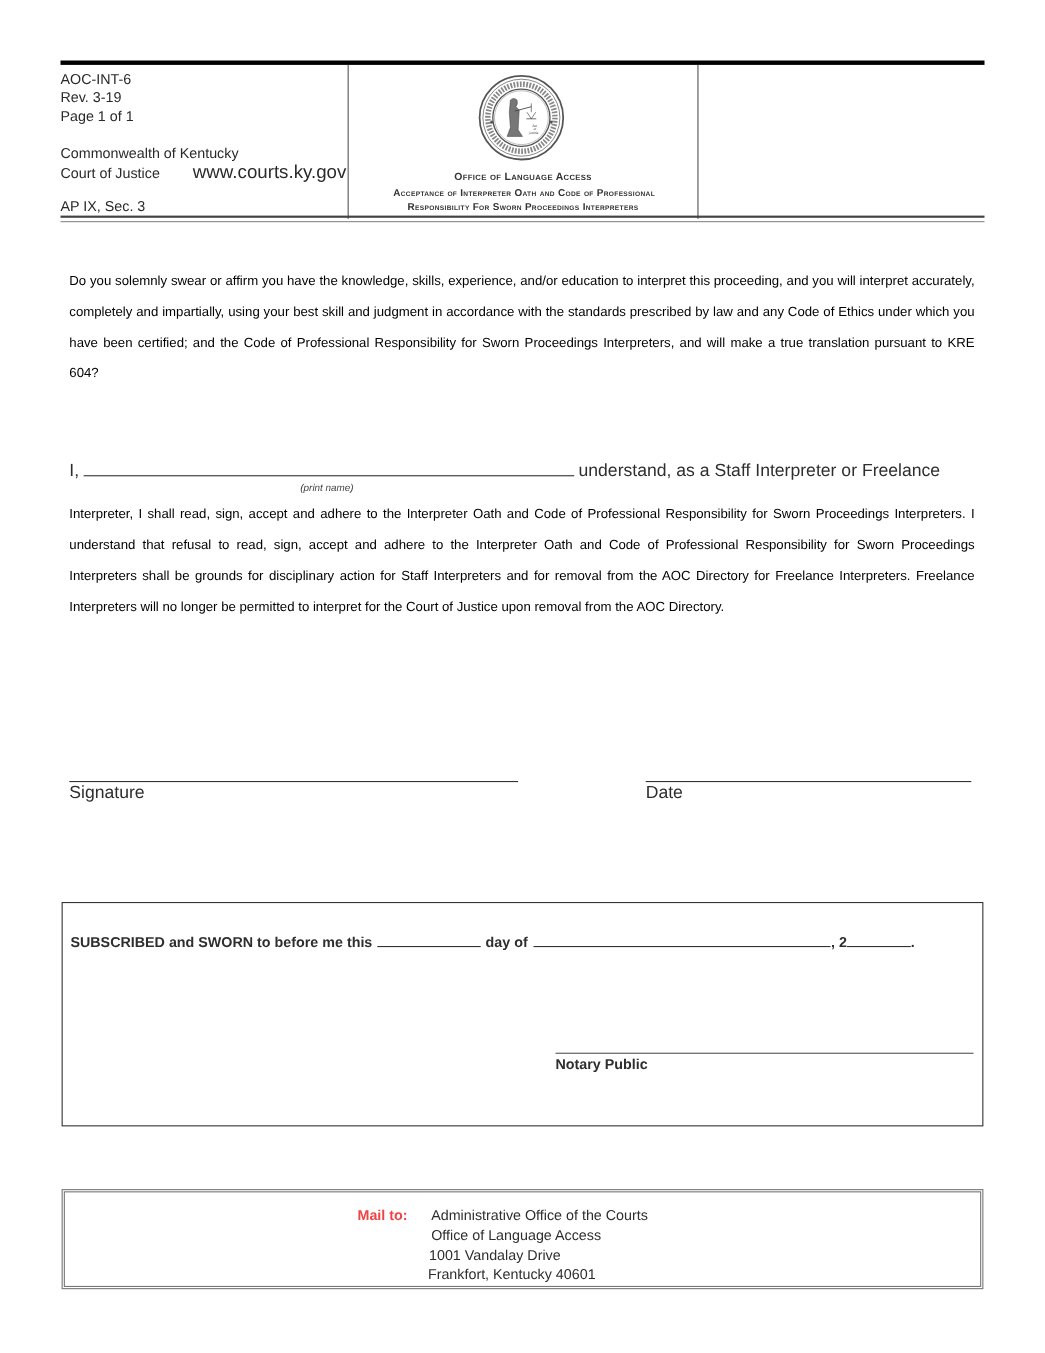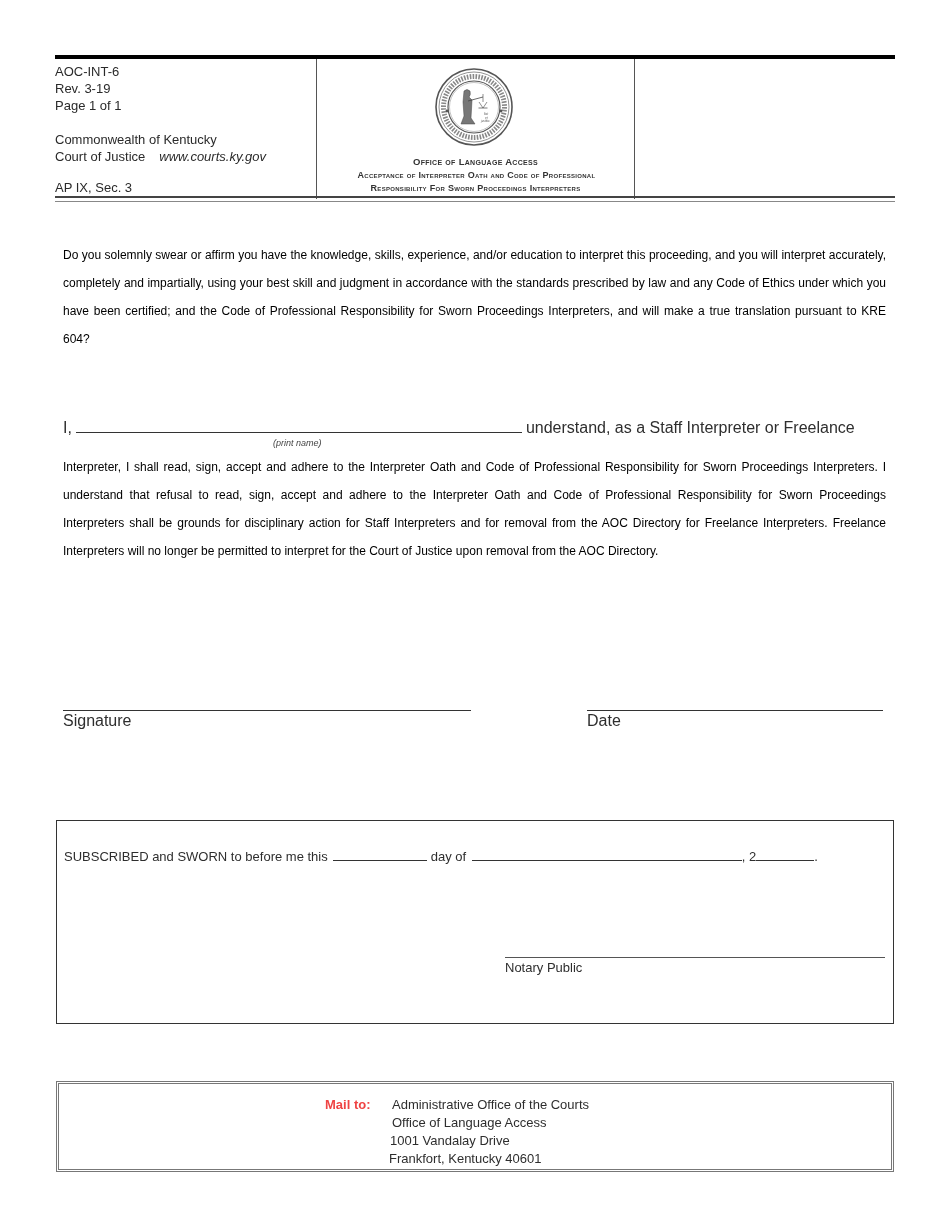--- a/index.html
+++ b/index.html
@@ -14,21 +14,21 @@
     .hdr-left { position: absolute; left: 0; top: 0; width: 261px; height: 140px; }
     .hdr-mid { position: absolute; left: 261px; top: 0; width: 317px; height: 140px;
                border-left: 1px solid #555; border-right: 1px solid #555; }
     .hdr-right { position: absolute; left: 580px; top: 0; width: 260px; height: 140px; }
     .hdr-left .line { font-size: 13px; line-height: 16px; color: #2a2a2a; }
     .hdr-left .l1 { position: absolute; top: 5px; left: 0; }
     .hdr-left .l2 { position: absolute; top: 22px; left: 0; }
     .hdr-left .l3 { position: absolute; top: 39px; left: 0; }
     .hdr-left .l4 { position: absolute; top: 73px; left: 0; }
     .hdr-left .l5 { position: absolute; top: 90px; left: 0; white-space: nowrap; }
-    .hdr-left .l5 .url { font-style: italic; margin-left: 14px; font-size: 13px; }
+    .hdr-left .l5 .url { margin-left: 30px; font-size: 17px; }
     .hdr-left .l6 { position: absolute; top: 121px; left: 0; }
 
     .seal { position: absolute; left: 117px; top: 8px; width: 80px; height: 80px; }
     .office-title { position: absolute; left: 0; right: 0; text-align: center;
                     font-variant: small-caps; font-weight: bold; color: #333;
                     letter-spacing: 0.3px; white-space: nowrap; }
     .ot1 { top: 97px; font-size: 9.5px; }
     .ot2 { top: 111px; font-size: 9px; left: -2px; right: -4px; }
     .ot3 { top: 124px; font-size: 9px; }
 
@@ -47,21 +47,21 @@
     
     .sig-line { position: absolute; left: 63px; top: 710px; width: 408px;
                 border-top: 1px solid #333; }
     .sig-label { position: absolute; left: 63px; top: 712px; font-size: 16px; color: #2e2e2e; }
     .date-line { position: absolute; left: 587px; top: 710px; width: 296px;
                  border-top: 1px solid #333; }
     .date-label { position: absolute; left: 587px; top: 712px; font-size: 16px; color: #2e2e2e; }
 
     
     .notary-box { position: absolute; left: 56px; top: 820px; width: 838px; height: 204px;
-                  border: 1.5px solid #333; box-sizing: border-box; }
+                  border: 1.5px solid #333; box-sizing: border-box; font-weight: bold; }
     .nb-line1 { position: absolute; left: 7px; top: 27px; font-size: 13px; color: #2e2e2e;
                 white-space: nowrap; }
     .nb-line2 { position: absolute; left: 7px; top: 64px; font-size: 13px; color: #2e2e2e;
                 white-space: nowrap; }
     .blank { display: inline-block; border-bottom: 1px solid #333; height: 12px;
              vertical-align: baseline; }
     .b-day { width: 94px; margin: 0 4px 0 2px; }
     .b-month { width: 270px; margin: 0 0 0 2px; }
     .b-year { width: 58px; }
     .b-comm { width: 234px; }

